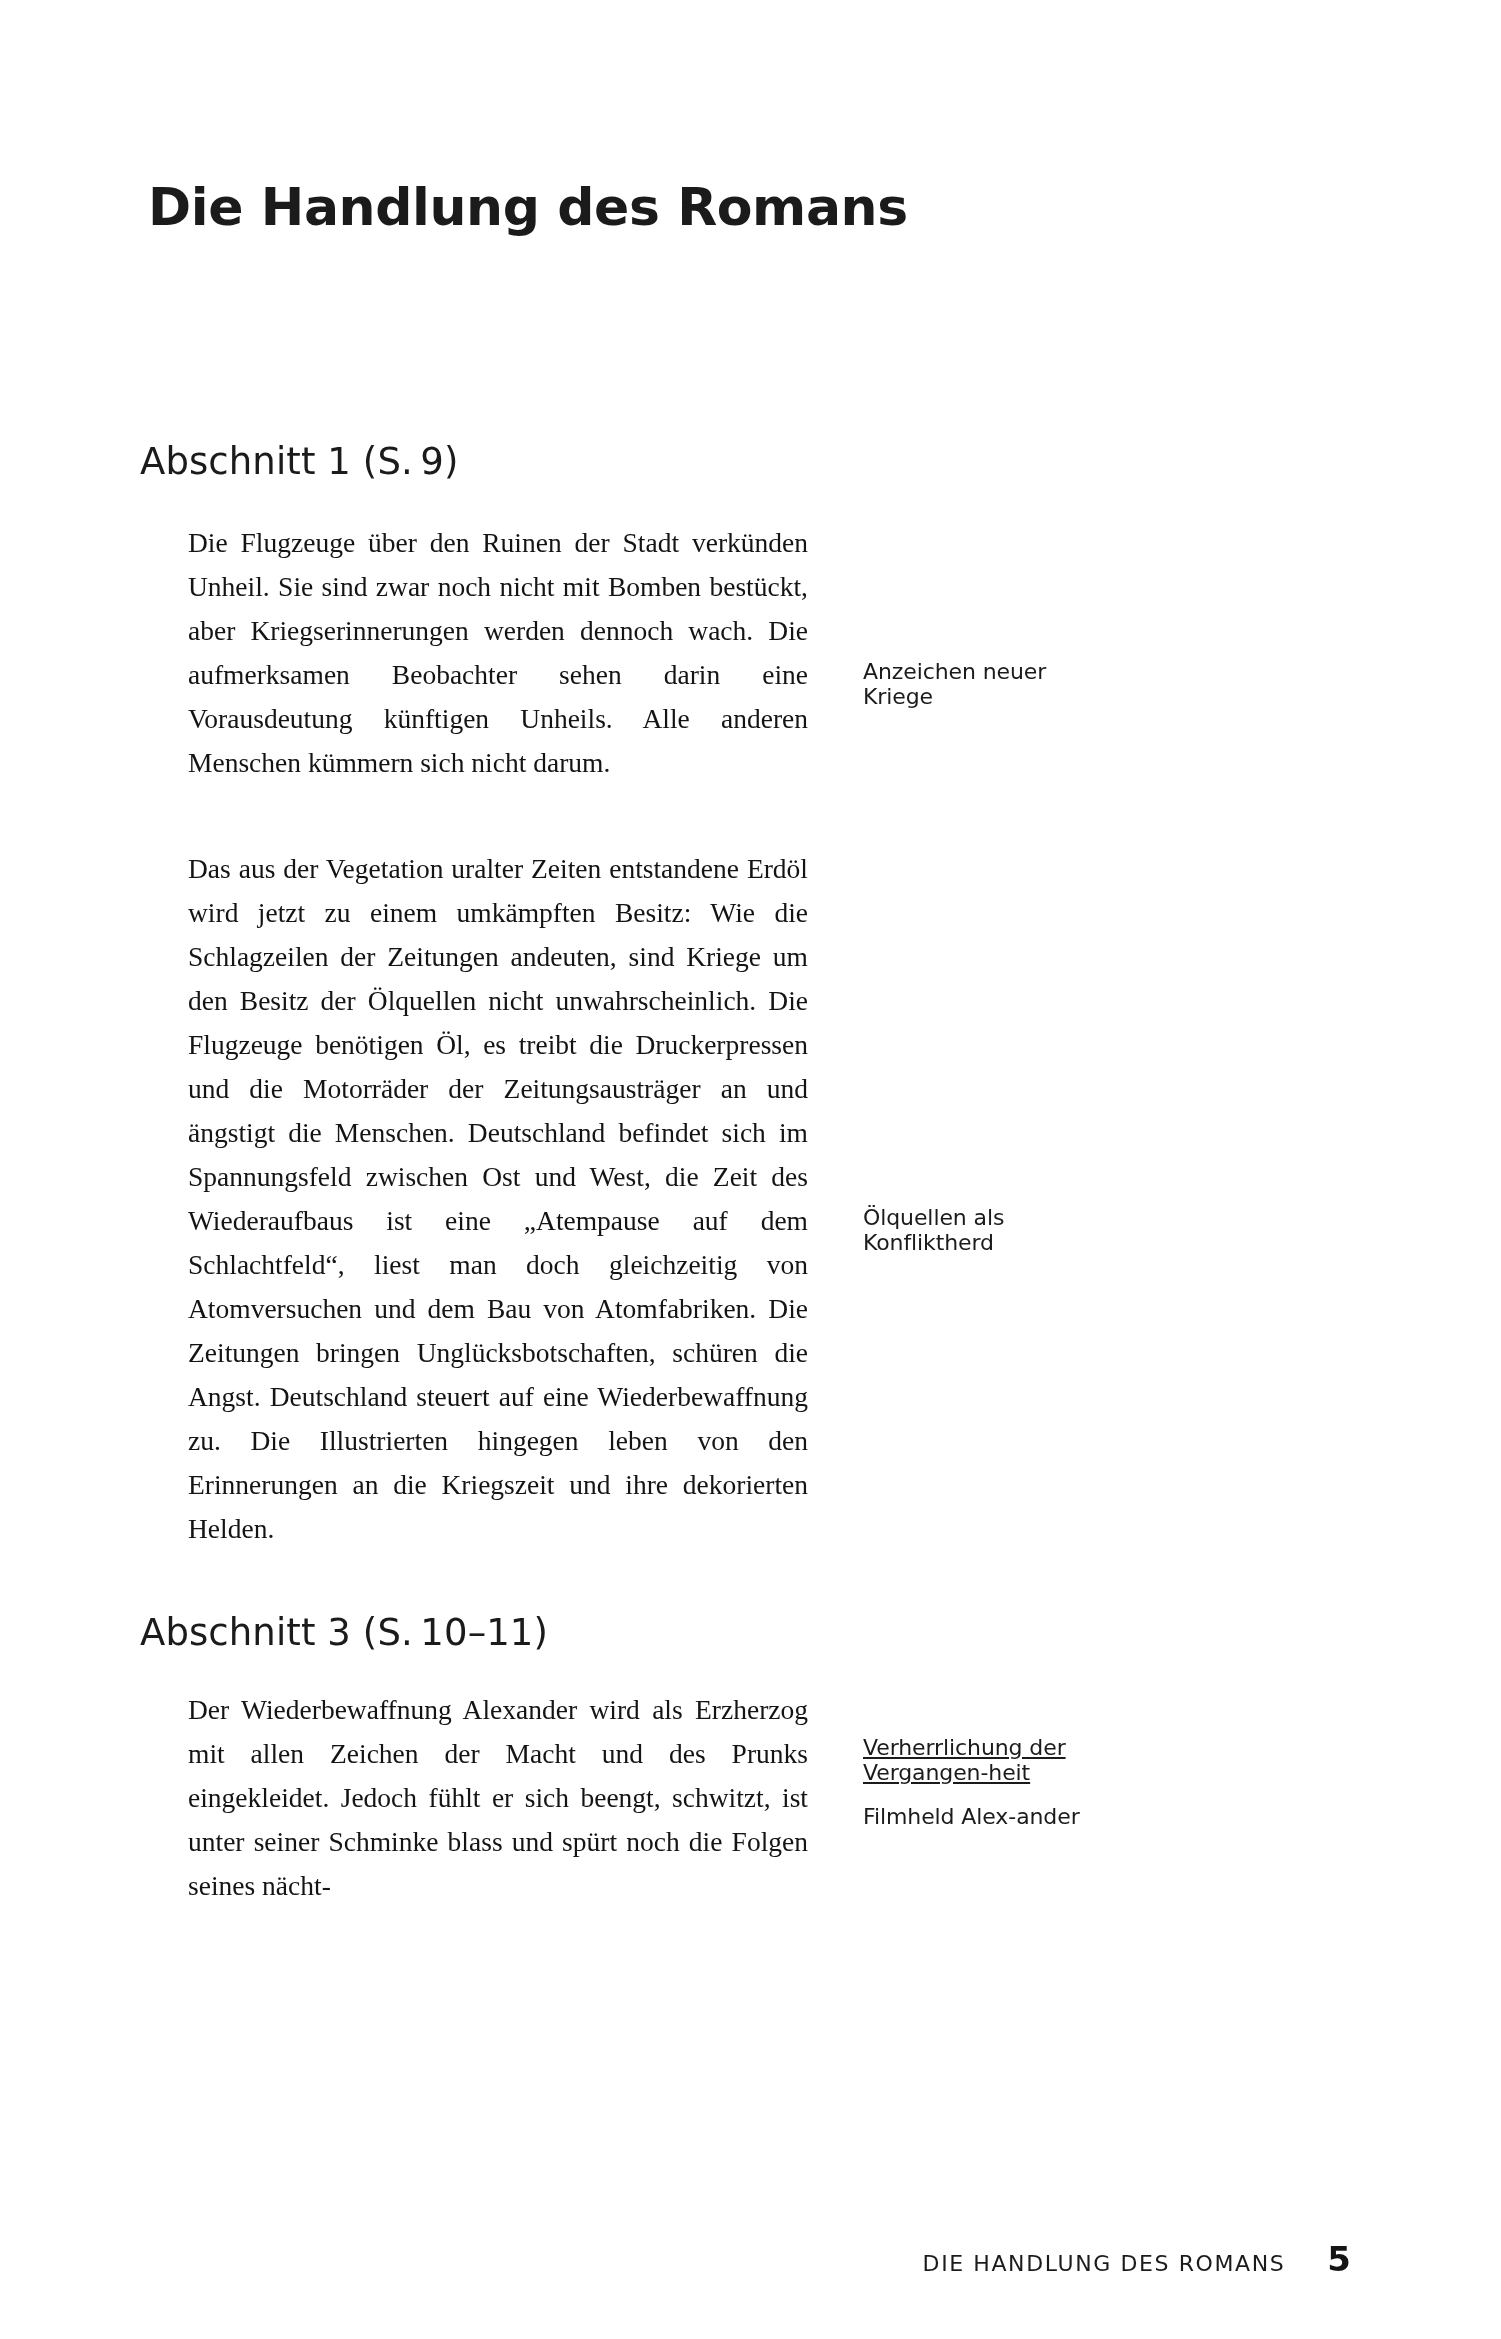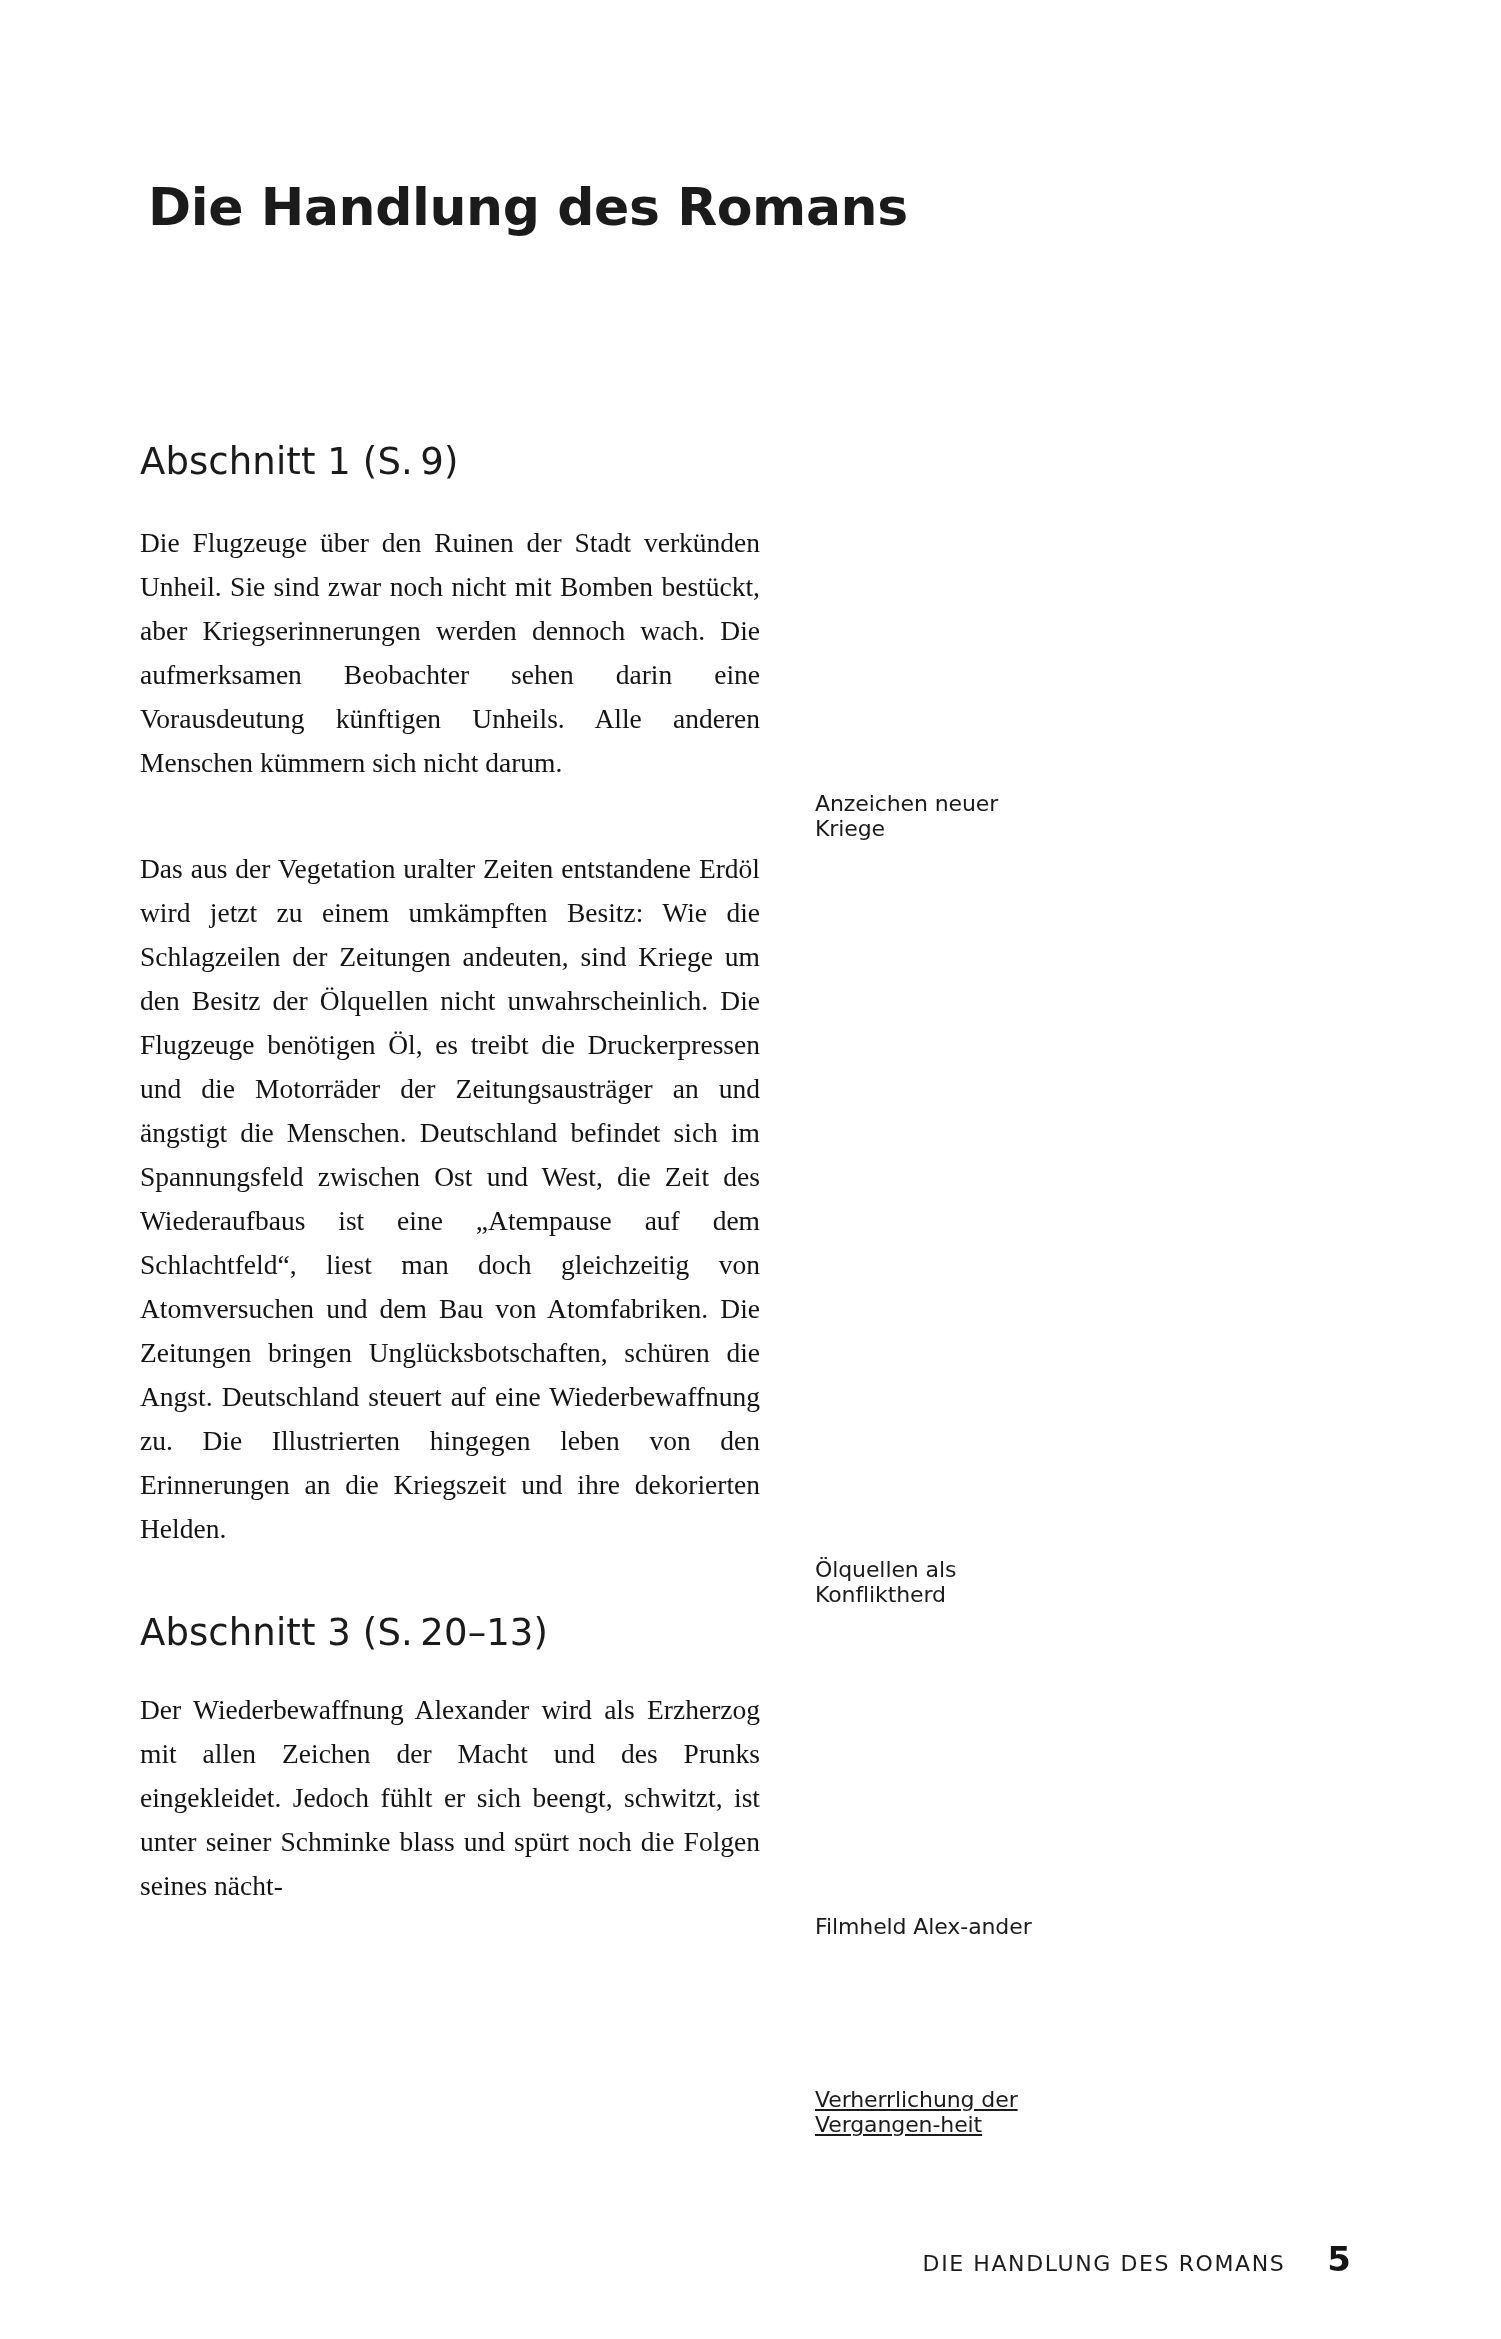--- a/index.html
+++ b/index.html
@@ -56,21 +56,22 @@
     font-family: "DejaVu Sans", "Liberation Sans", sans-serif;
     font-weight: 400;
     font-size: 37px;
     color: #1b1b1b;
     letter-spacing: 0.1px;
   }
 
   .body-row {
     position: relative;
     display: flex;
-    align-items: flex-end;
+    align-items: center;
+    padding-left: 48px;
   }
 
   .body-col {
     margin-left: 140px;
     width: 620px;
     flex: 0 0 620px;
     text-align: justify;
     text-justify: inter-word;
     font-family: "Liberation Serif", "DejaVu Serif", serif;
     font-size: 27.5px;
@@ -158,21 +159,21 @@
           <p>Das aus der Vegetation uralter Zeiten entstandene Erdöl wird jetzt zu einem umkämpften Besitz: Wie die Schlagzeilen der Zeitungen andeuten, sind Kriege um den Besitz der Ölquellen nicht unwahrscheinlich. Die Flugzeuge benötigen Öl, es treibt die Druckerpressen und die Motorräder der Zeitungsausträger an und ängstigt die Menschen. Deutschland befindet sich im Spannungsfeld zwischen Ost und West, die Zeit des Wiederaufbaus ist eine „Atempause auf dem Schlachtfeld“, liest man doch gleichzeitig von Atomversuchen und dem Bau von Atomfabriken. Die Zeitungen bringen Unglücksbotschaften, schüren die Angst. Deutschland steuert auf eine Wiederbewaffnung zu. Die Illustrierten hingegen leben von den Erinnerungen an die Kriegszeit und ihre dekorierten Helden.</p>
         </div>
         <div class="margin-col">
           <div class="margin-note" style="top:6px;">Ölquellen als Konfliktherd</div>
           <div class="margin-note" style="top:536px;text-decoration:underline;">Verherrlichung der Vergangen-​heit</div>
         </div>
       </div>
     </div>
 
     <div class="section" style="margin-top:60px;">
-      <div class="section-heading">Abschnitt 3 (S. 20–13)</div>
+      <div class="section-heading">Abschnitt 3 (S. 10–11)</div>
       <div class="body-row" style="margin-top:34px;">
         <div class="body-col">
           <p>Der Wiederbewaffnung Alexander wird als Erzherzog mit allen Zeichen der Macht und des Prunks eingekleidet. Jedoch fühlt er sich beengt, schwitzt, ist unter seiner Schminke blass und spürt noch die Folgen seines nächt-</p>
         </div>
         <div class="margin-col">
           <div class="margin-note" style="top:6px;">Filmheld Alex-​ander</div>
         </div>
       </div>
     </div>
 

